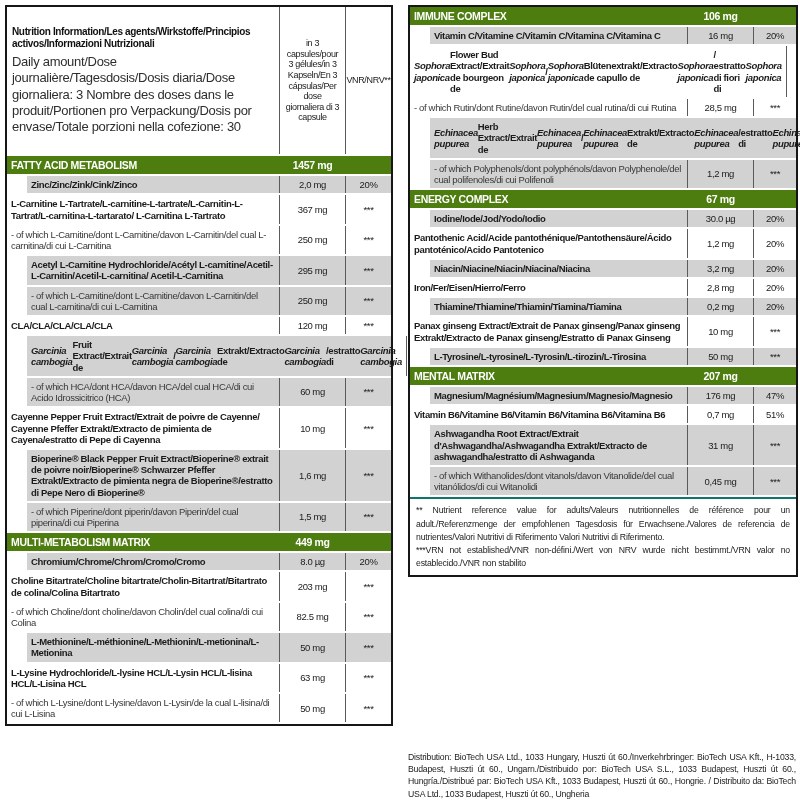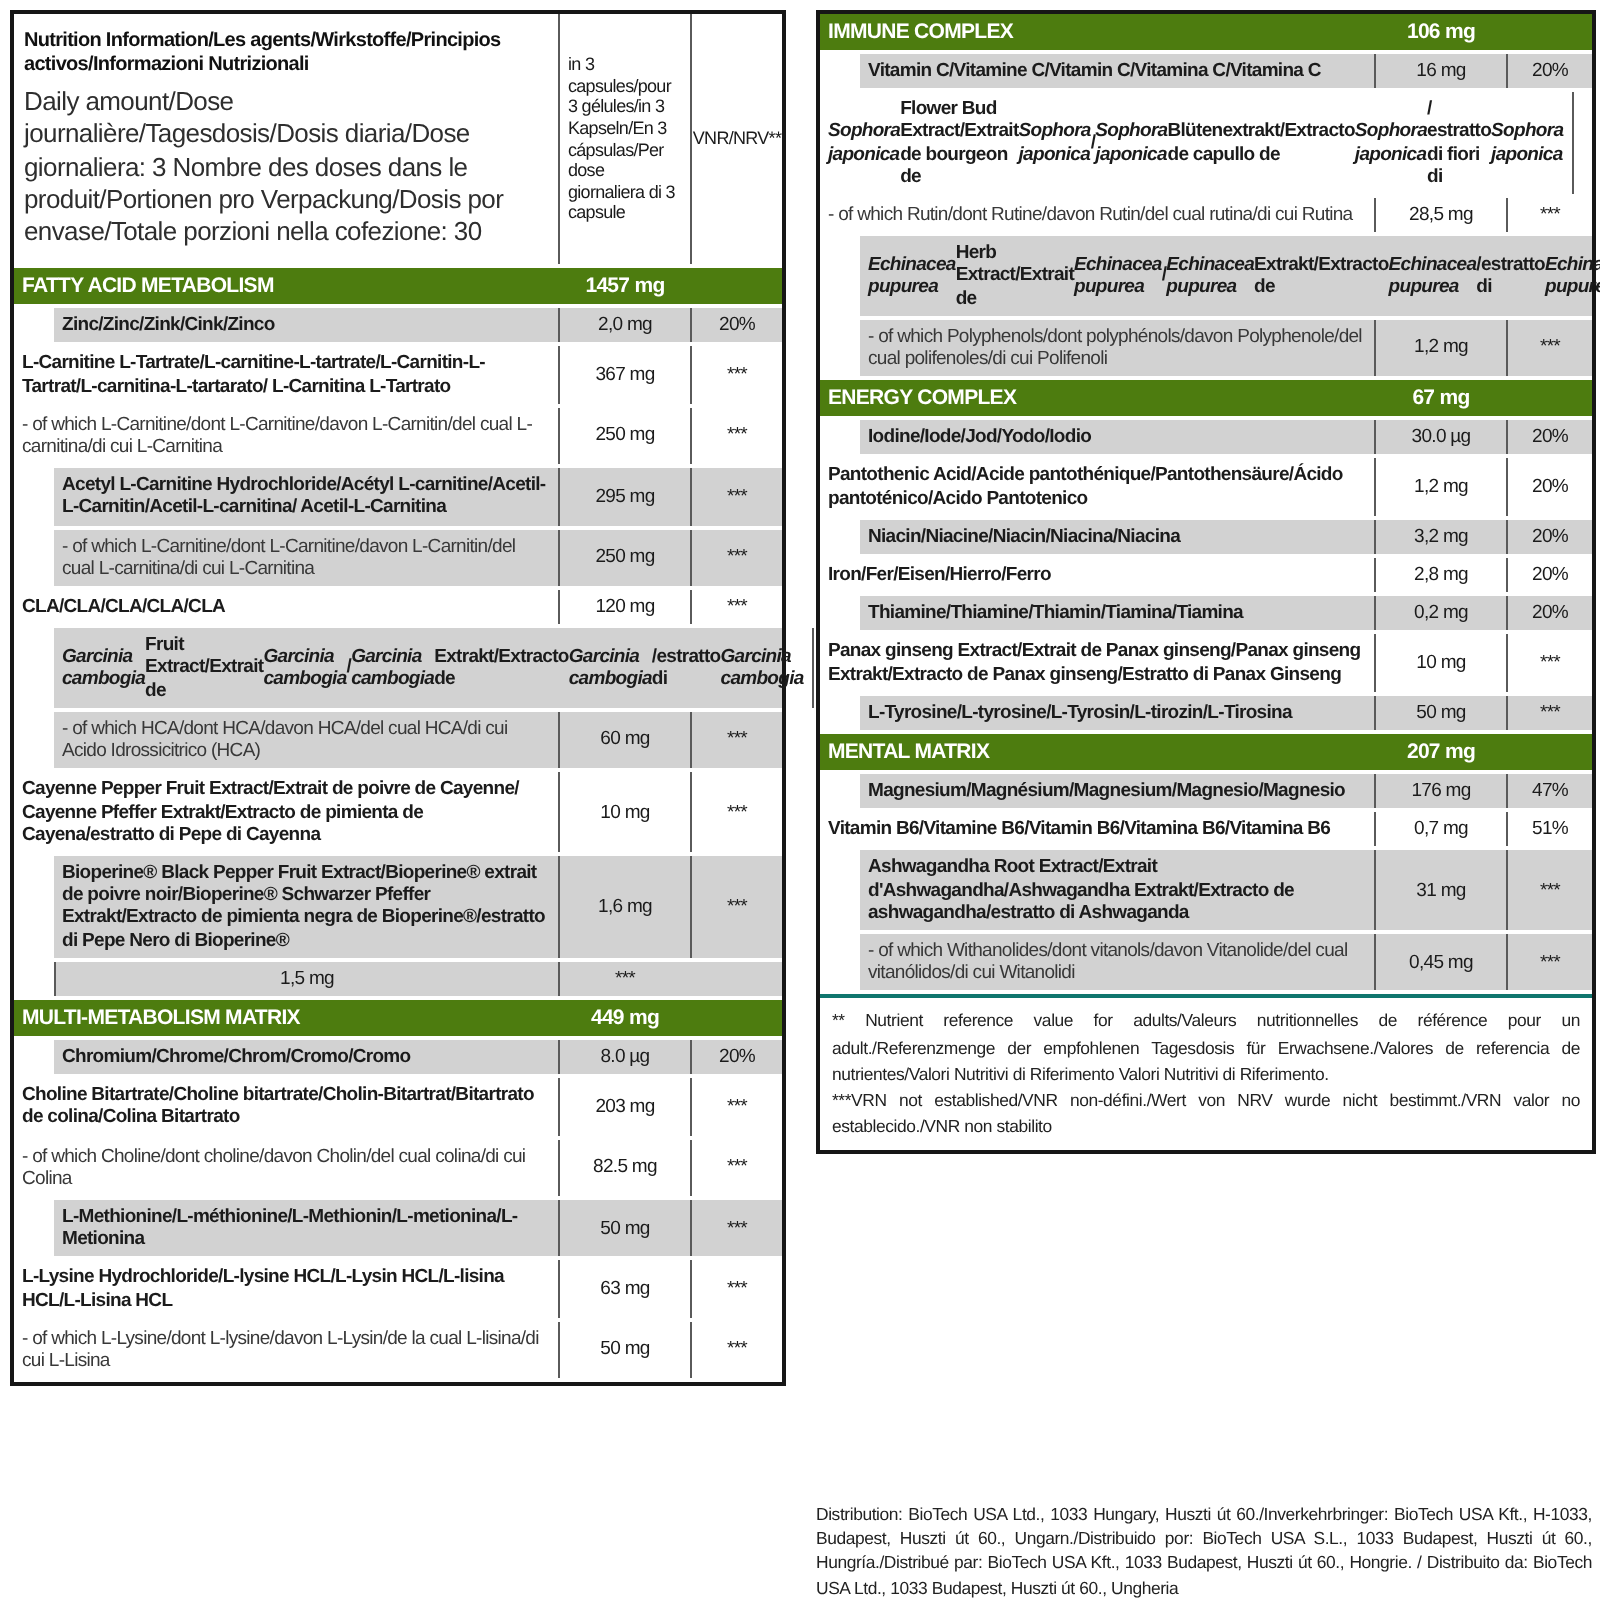--- a/index.html
+++ b/index.html
@@ -27,24 +27,24 @@
     justify-content:center; text-align:center;
     border-left:1px solid #5a5a5a; font-weight:normal;
   }
   .gray { background:#d2d2d2;margin-left:20px; }
 
   .bar { background:#4d7c0f; min-height:18px; }
   .bar .cell { color:#fff; font-weight:bold; font-size:10.5px; padding-top:2px; padding-bottom:2px; }
   .bar .amt-cell, .bar .nrv-cell { border-left-color:transparent; }
 
   .hdr-row { min-height:118px; }
-  .hdr-main { display:block !important; padding:8px 5px; }
+  .hdr-main { display:block !important; padding:19px 5px; }
   .hdr-title { font-weight:bold; font-size:10px; letter-spacing:-0.35px; line-height:1.2; margin-bottom:4px; color:#111; }
   .hdr-sub { font-weight:normal; font-size:13px; letter-spacing:-0.3px; line-height:1.25; color:#2e2e2e; }
-  .hdr-amt, .hdr-nrv { font-size:9px; text-align:left; }
+  .hdr-amt, .hdr-nrv { font-size:9px; text-align:center; }
 
   .footnote {
     border-top:2px solid #0f766e; padding:5px 6px; font-size:8.7px; line-height:1.5;
     letter-spacing:-0.2px; color:#222; text-align:justify;
   }
   .footnote div { margin:0; }
 
   .distribution {
     position:absolute; left:408px; top:751px; width:388px;
     font-size:8.7px; line-height:1.4; letter-spacing:-0.2px; color:#222; text-align:justify;
@@ -113,20 +113,21 @@
         <div class="cell label-cell">Cayenne Pepper Fruit Extract/Extrait de poivre de Cayenne/ Cayenne Pfeffer Extrakt/Extracto de pimienta de Cayena/estratto di Pepe di Cayenna</div>
         <div class="cell amt-cell">10 mg</div>
         <div class="cell nrv-cell">***</div>
       </div>
       <div class="row main gray">
         <div class="cell label-cell">Bioperine® Black Pepper Fruit Extract/Bioperine® extrait de poivre noir/Bioperine® Schwarzer Pfeffer Extrakt/Extracto de pimienta negra de Bioperine®/estratto di Pepe Nero di Bioperine®</div>
         <div class="cell amt-cell">1,6 mg</div>
         <div class="cell nrv-cell">***</div>
       </div>
       <div class="row sub gray">
+        <div class="cell label-cell">- of which Piperine/dont piperin/davon Piperin/del cual piperina/di cui Piperina</div>
         <div class="cell amt-cell">1,5 mg</div>
         <div class="cell nrv-cell">***</div>
       </div>
       <div class="row bar">
         <div class="cell label-cell">MULTI-METABOLISM MATRIX</div>
         <div class="cell amt-cell">449 mg</div>
         <div class="cell nrv-cell"></div>
       </div>
       <div class="row main gray">
         <div class="cell label-cell">Chromium/Chrome/Chrom/Cromo/Cromo</div>

